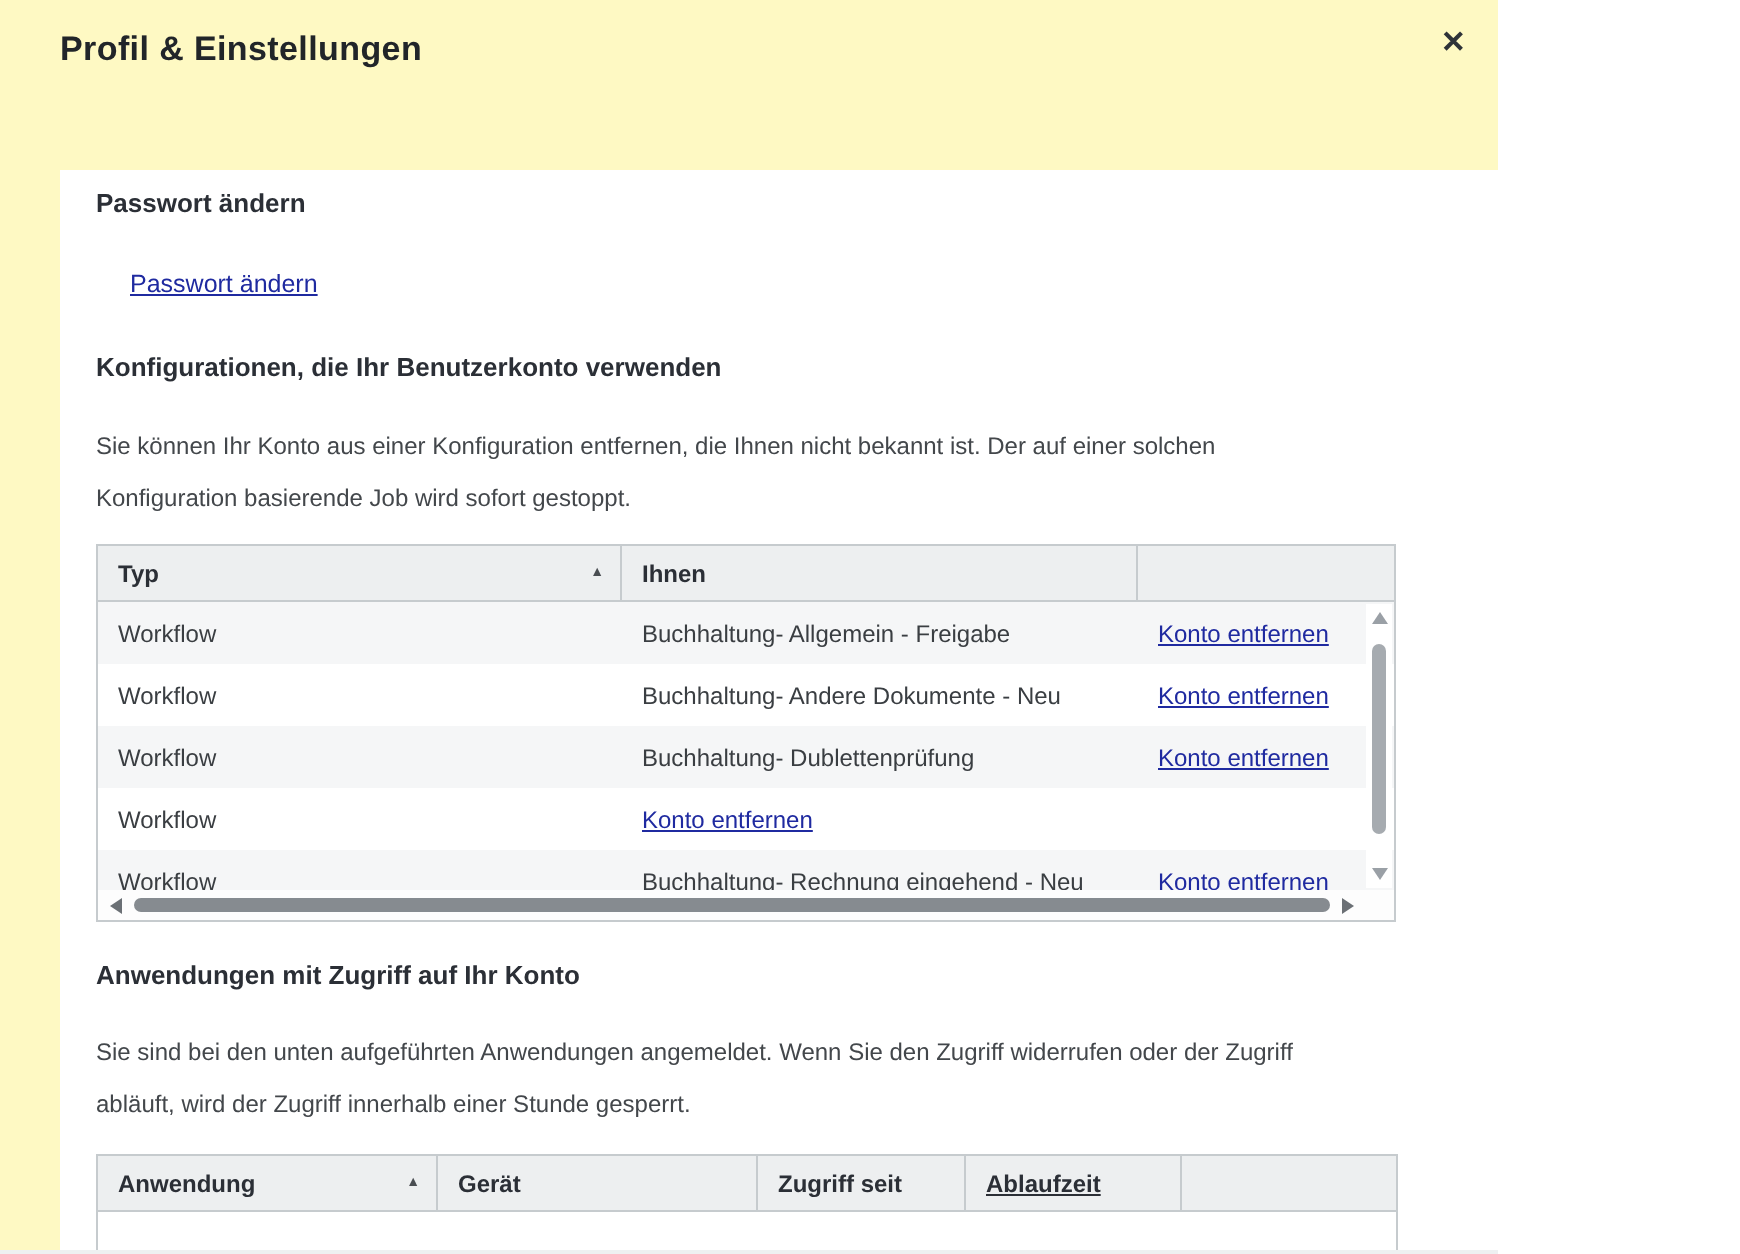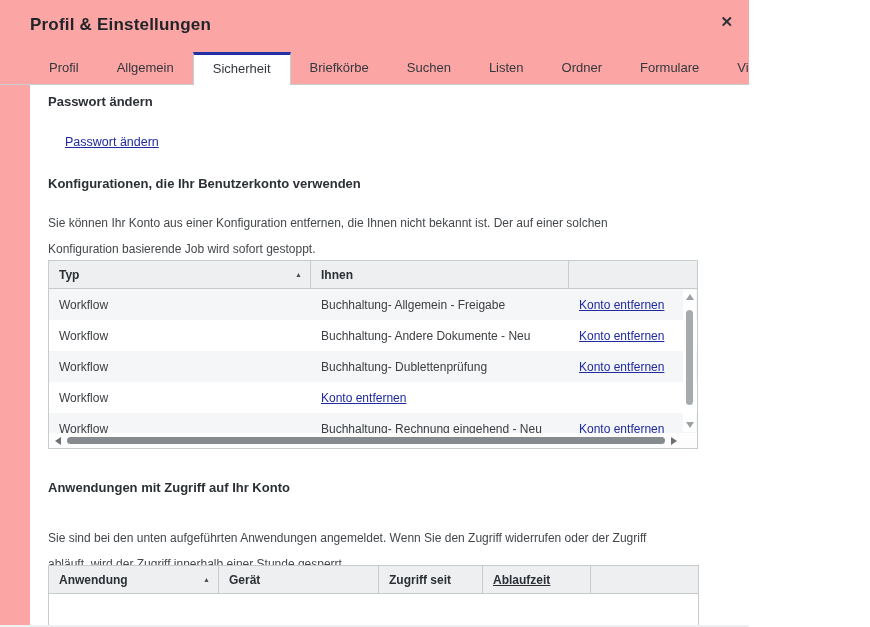--- a/index.html
+++ b/index.html
@@ -1,18 +1,18 @@
 <!DOCTYPE html>
 <html lang="de"><head>
 <meta charset="utf-8">
 <style>
   html,body { margin:0; padding:0; }
   .screen {
     position:relative; width:749px; height:627px;
-    background:#fca5a5; overflow:hidden;
+    background:#fef9c3; overflow:hidden;
     font-family:"Liberation Sans", sans-serif; color:#33373c;
   }
   
   .dlg-title {
     position:absolute; left:30px; top:15px;
     font-size:17px; font-weight:bold; color:#212529; letter-spacing:.2px;
   }
   .close-x {
     position:absolute; right:16px; top:13px;
     font-size:15px; font-weight:bold; color:#2e3338; cursor:pointer; line-height:18px;
@@ -49,21 +49,21 @@
     position:absolute; right:28px; width:15px; height:15px;
     background:#b4bbc1; border-radius:50%; color:#fff;
     font-size:10px; font-weight:bold; text-align:center; line-height:15px;
     cursor:pointer;
   }
   a.lnk { color:#1f2aa0; text-decoration:underline; cursor:pointer; }
   .pw-link { position:absolute; left:35px; top:50px; font-size:12.5px; }
   
   .tbl {
     position:absolute; left:18px; background:#fff;
-    border:1px solid #c6cbce; box-sizing:border-box; font-size:12px;
+    border:1px solid #c6cbce; box-sizing:border-box; font-size:12px;margin-top:12px;
   }
   .t-head { display:flex; height:27px; background:#edeff0; border-bottom:1px solid #c6cbce; }
   .t-head .hc {
     display:flex; align-items:center; padding-left:10px; box-sizing:border-box;
     font-weight:bold; color:#2b2f36; border-right:1px solid #c6cbce; cursor:pointer;
   }
   .t-head .hc:last-child { border-right:none; }
   .sort-asc { font-size:7px; color:#4a4e52; margin-left:auto; margin-right:8px; }
   .t1-body { position:relative; height:144px; overflow:hidden; }
   .trow { display:flex; height:31px; align-items:center; color:#3a3e42; }
@@ -92,31 +92,20 @@
   .bottom-edge { position:absolute; left:0; right:0; bottom:0; height:2px; background:#eef0f1; }
 </style>
 </head>
 <body>
 
 <div class="screen">
 
   <div class="dlg-title">Profil &amp; Einstellungen</div>
   <div class="close-x">✕</div>
 
-  <div class="tabbar">
-    <div class="tab">Profil</div>
-    <div class="tab">Allgemein</div>
-    <div class="tab active">Sicherheit</div>
-    <div class="tab">Briefkörbe</div>
-    <div class="tab">Suchen</div>
-    <div class="tab">Listen</div>
-    <div class="tab">Ordner</div>
-    <div class="tab">Formulare</div>
-    <div class="tab">Viewer</div>
-  </div>
 
   <div class="panel">
 
     <div class="h-sec" style="top:9px;">Passwort ändern</div>
     <div class="info-dot" style="top:27px;">i</div>
     <a class="lnk pw-link">Passwort ändern</a>
 
     <div class="h-sec" style="top:91px;">Konfigurationen, die Ihr Benutzerkonto verwenden</div>
     <div class="info-dot" style="top:111px;">i</div>
     <div class="para" style="top:125px;">Sie können Ihr Konto aus einer Konfiguration entfernen, die Ihnen nicht bekannt ist. Der auf einer solchen Konfiguration basierende Job wird sofort gestoppt.</div>
@@ -165,21 +154,21 @@
       </div>
       <div class="hscroll">
         <div class="arr arr-left"></div>
         <div class="hthumb"></div>
         <div class="arr arr-right"></div>
       </div>
     </div>
 
     <div class="h-sec" style="top:395px;">Anwendungen mit Zugriff auf Ihr Konto</div>
     <div class="info-dot" style="top:414px;">i</div>
-    <div class="para" style="top:428px;margin-top:12px;">Sie sind bei den unten aufgeführten Anwendungen angemeldet. Wenn Sie den Zugriff widerrufen oder der Zugriff abläuft, wird der Zugriff innerhalb einer Stunde gesperrt.</div>
+    <div class="para" style="top:428px;">Sie sind bei den unten aufgeführten Anwendungen angemeldet. Wenn Sie den Zugriff widerrufen oder der Zugriff abläuft, wird der Zugriff innerhalb einer Stunde gesperrt.</div>
 
     <div class="tbl t2" style="top:480px; width:651px;">
       <div class="t-head">
         <div class="hc c1">
           <span>Anwendung</span>
           <span class="sort-asc">▲</span>
         </div>
         <div class="hc c2">
           <span>Gerät</span>
         </div>

